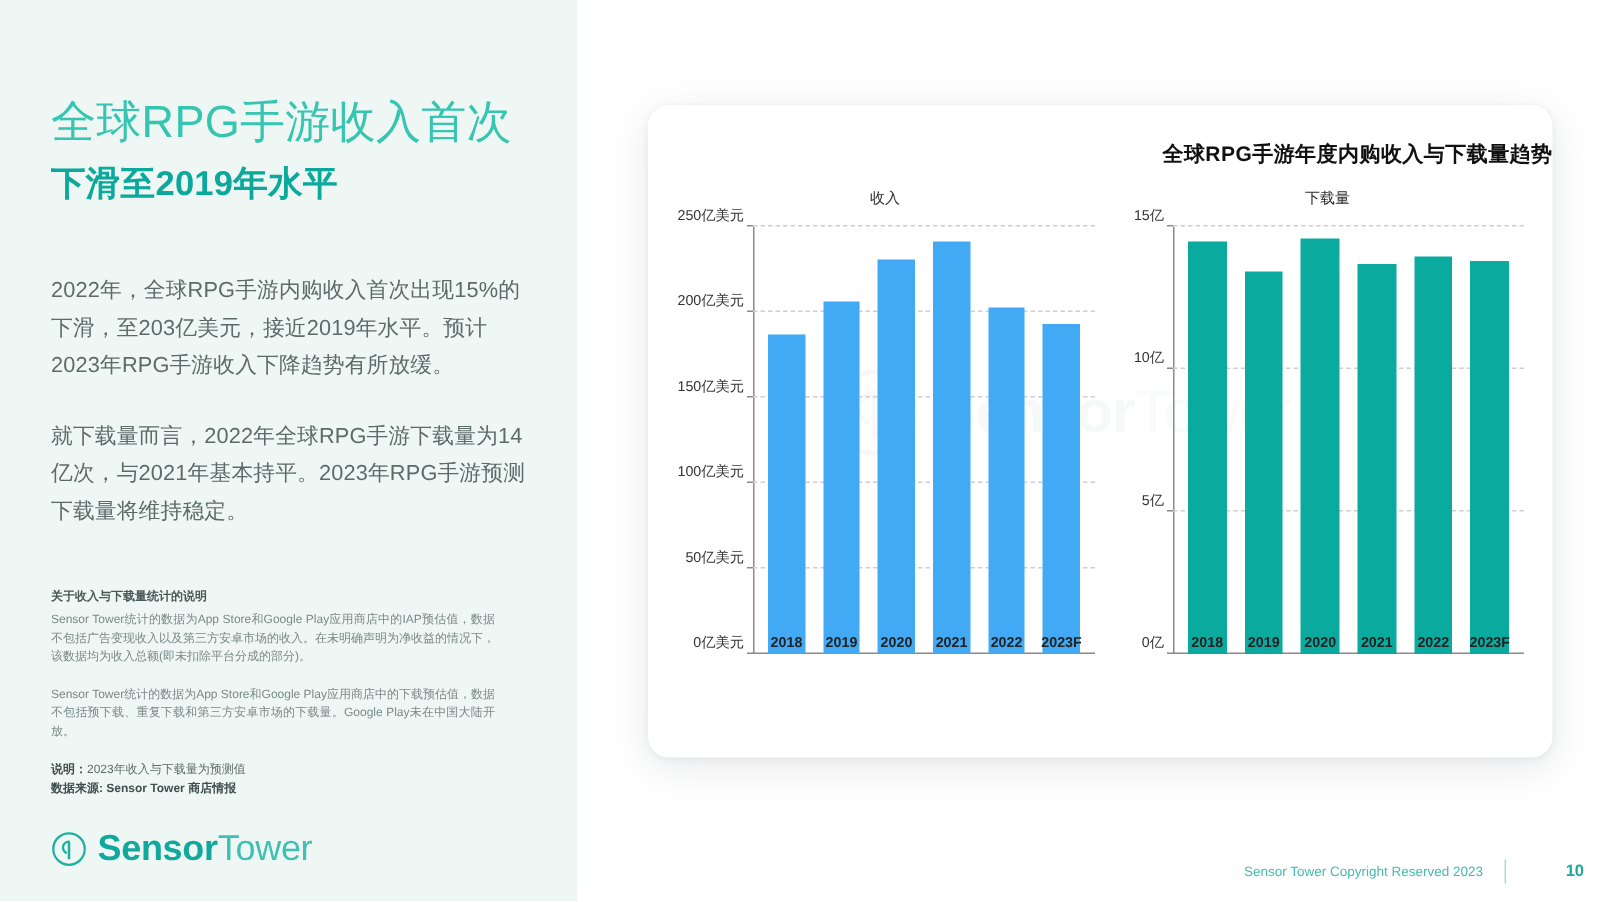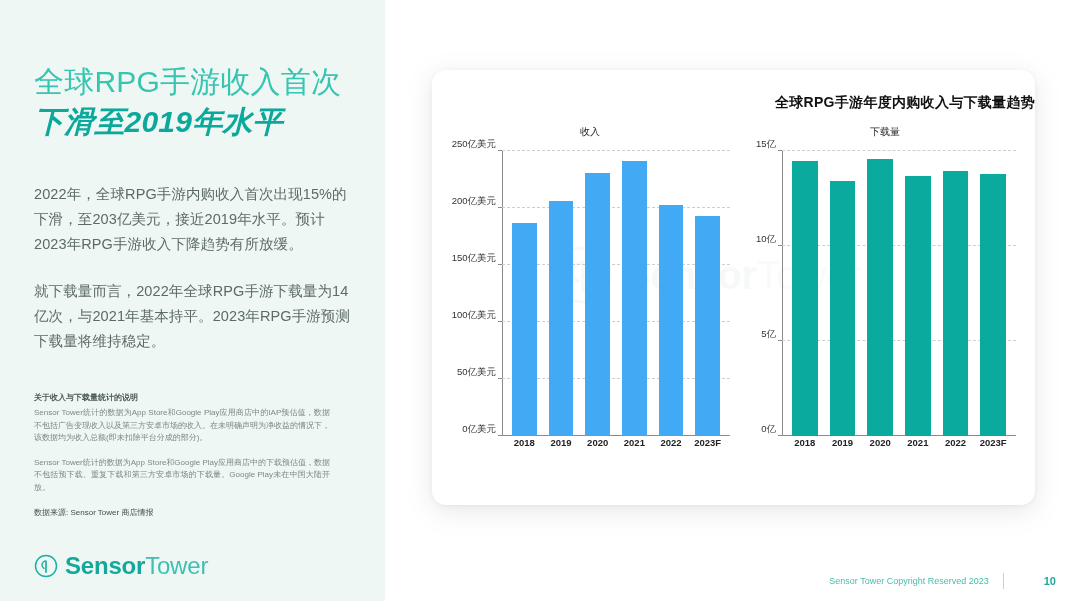--- a/index.html
+++ b/index.html
@@ -16,41 +16,41 @@
   .left-panel{
     position:absolute;left:0;top:0;width:385px;height:601px;
     background:#EFF7F4;
   }
   .headline{position:absolute;left:34px;top:62px;width:330px;}
   .headline .l1{
     font-size:30px;line-height:40px;color:#35C5B0;font-weight:400;
     letter-spacing:.2px;white-space:nowrap;
   }
   .headline .l2{
-    font-size:30px;line-height:40px;color:#0BA89C;font-weight:700;
-    letter-spacing:.2px;white-space:nowrap;font-style:italic;
+    font-size:23px;line-height:40px;color:#0BA89C;font-weight:700;
+    letter-spacing:.2px;white-space:nowrap;
   }
 
   .body-copy{position:absolute;left:34px;top:182px;width:320px;}
   .body-copy p{
     margin:0 0 22px 0;font-size:14.5px;line-height:25px;color:#5C6B68;
     letter-spacing:.1px;
   }
 
   .fine{position:absolute;left:34px;top:392px;width:296px;}
   .fine h4{
     margin:0 0 3px 0;font-size:8px;line-height:12px;color:#4A5956;font-weight:700;
   }
   .fine p{
     margin:0 0 12px 0;font-size:8px;line-height:12.5px;color:#7A8886;
     text-align:justify;
   }
   .fine .note{margin:0;font-size:8px;line-height:13px;color:#5C6B68;}
   .fine .note b{color:#3F4E4C;}
-  .fine .src{margin:0;font-size:8px;line-height:13px;color:#3F4E4C;font-weight:400;}
+  .fine .src{margin:0;font-size:8px;line-height:13px;color:#3F4E4C;font-weight:700;}
 
   
   .logo{position:absolute;left:34px;top:554px;display:flex;align-items:center;gap:7px;}
   .logo-mark{width:24px;height:24px;flex:0 0 24px;}
   .logo-text{font-size:24px;line-height:24px;letter-spacing:-.2px;}
   .logo-text .b{font-weight:700;color:#12A99C;}
   .logo-text .t{font-weight:400;color:#3FC0B2;}
 
   
   .right-area{position:absolute;left:385px;top:0;width:695px;height:601px;background:#fff;}
@@ -100,22 +100,22 @@
   }
 
   .bars{position:absolute;left:0;right:0;bottom:0;top:0;display:flex;
         align-items:flex-end;justify-content:space-around;padding:0 4px;}
   .bar-slot{position:relative;flex:1 1 0;height:100%;display:flex;
             align-items:flex-end;justify-content:center;}
   .bar{width:68%;}
   .bar.blue{background:#42A9F5;}
   .bar.teal{background:#0AAA9F;}
 
-  .xlabels{position:absolute;left:62px;right:10px;top:312px;
-           display:flex;justify-content:flex-start;padding:0 4px;}
+  .xlabels{position:absolute;left:62px;right:10px;top:298px;
+           display:flex;justify-content:flex-end;padding:0 4px;}
   .subplot.right .xlabels{left:42px;right:14px;}
   .xlabels span{flex:1 1 0;text-align:center;font-size:9.5px;color:#222;font-weight:700;}
 
   
   .watermark{
     position:absolute;left:120px;top:165px;width:370px;height:80px;
     display:flex;align-items:center;gap:10px;
     opacity:.5;pointer-events:none;
   }
   .wm-mark{width:62px;height:62px;flex:0 0 62px;}
@@ -144,20 +144,23 @@
 
     <div class="body-copy">
       <p>2022年，全球RPG手游内购收入首次出现15%的下滑，至203亿美元，接近2019年水平。预计2023年RPG手游收入下降趋势有所放缓。</p>
       <p>就下载量而言，2022年全球RPG手游下载量为14亿次，与2021年基本持平。2023年RPG手游预测下载量将维持稳定。</p>
     </div>
 
     <div class="fine">
       <h4>关于收入与下载量统计的说明</h4>
       <p>Sensor Tower统计的数据为App Store和Google Play应用商店中的IAP预估值，数据不包括广告变现收入以及第三方安卓市场的收入。在未明确声明为净收益的情况下，该数据均为收入总额(即未扣除平台分成的部分)。</p>
       <p>Sensor Tower统计的数据为App Store和Google Play应用商店中的下载预估值，数据不包括预下载、重复下载和第三方安卓市场的下载量。Google Play未在中国大陆开放。</p>
+      <p class="note">
+        <b>说明：</b><span>2023年收入与下载量为预测值</span>
+      </p>
       <p class="src">数据来源: Sensor Tower 商店情报</p>
     </div>
 
     <div class="logo">
       <span class="logo-mark">
         <svg viewBox="0 0 48 48" width="24" height="24" aria-hidden="true">
           <circle cx="24" cy="24" r="21" fill="none" stroke="#1FB0A3" stroke-width="3"></circle>
           <path d="M24 14 a8 8 0 0 0 -8 8 a8 8 0 0 0 4 6.9" fill="none" stroke="#1FB0A3" stroke-width="3" stroke-linecap="round"></path>
           <path d="M24 14 a8 8 0 0 1 8 8 a8 8 0 0 1 -4 6.9" fill="none" stroke="#1FB0A3" stroke-width="3" stroke-linecap="round" opacity="0"></path>
           <rect x="22.3" y="14" width="3.4" height="24" rx="1.6" fill="#1FB0A3"></rect>

